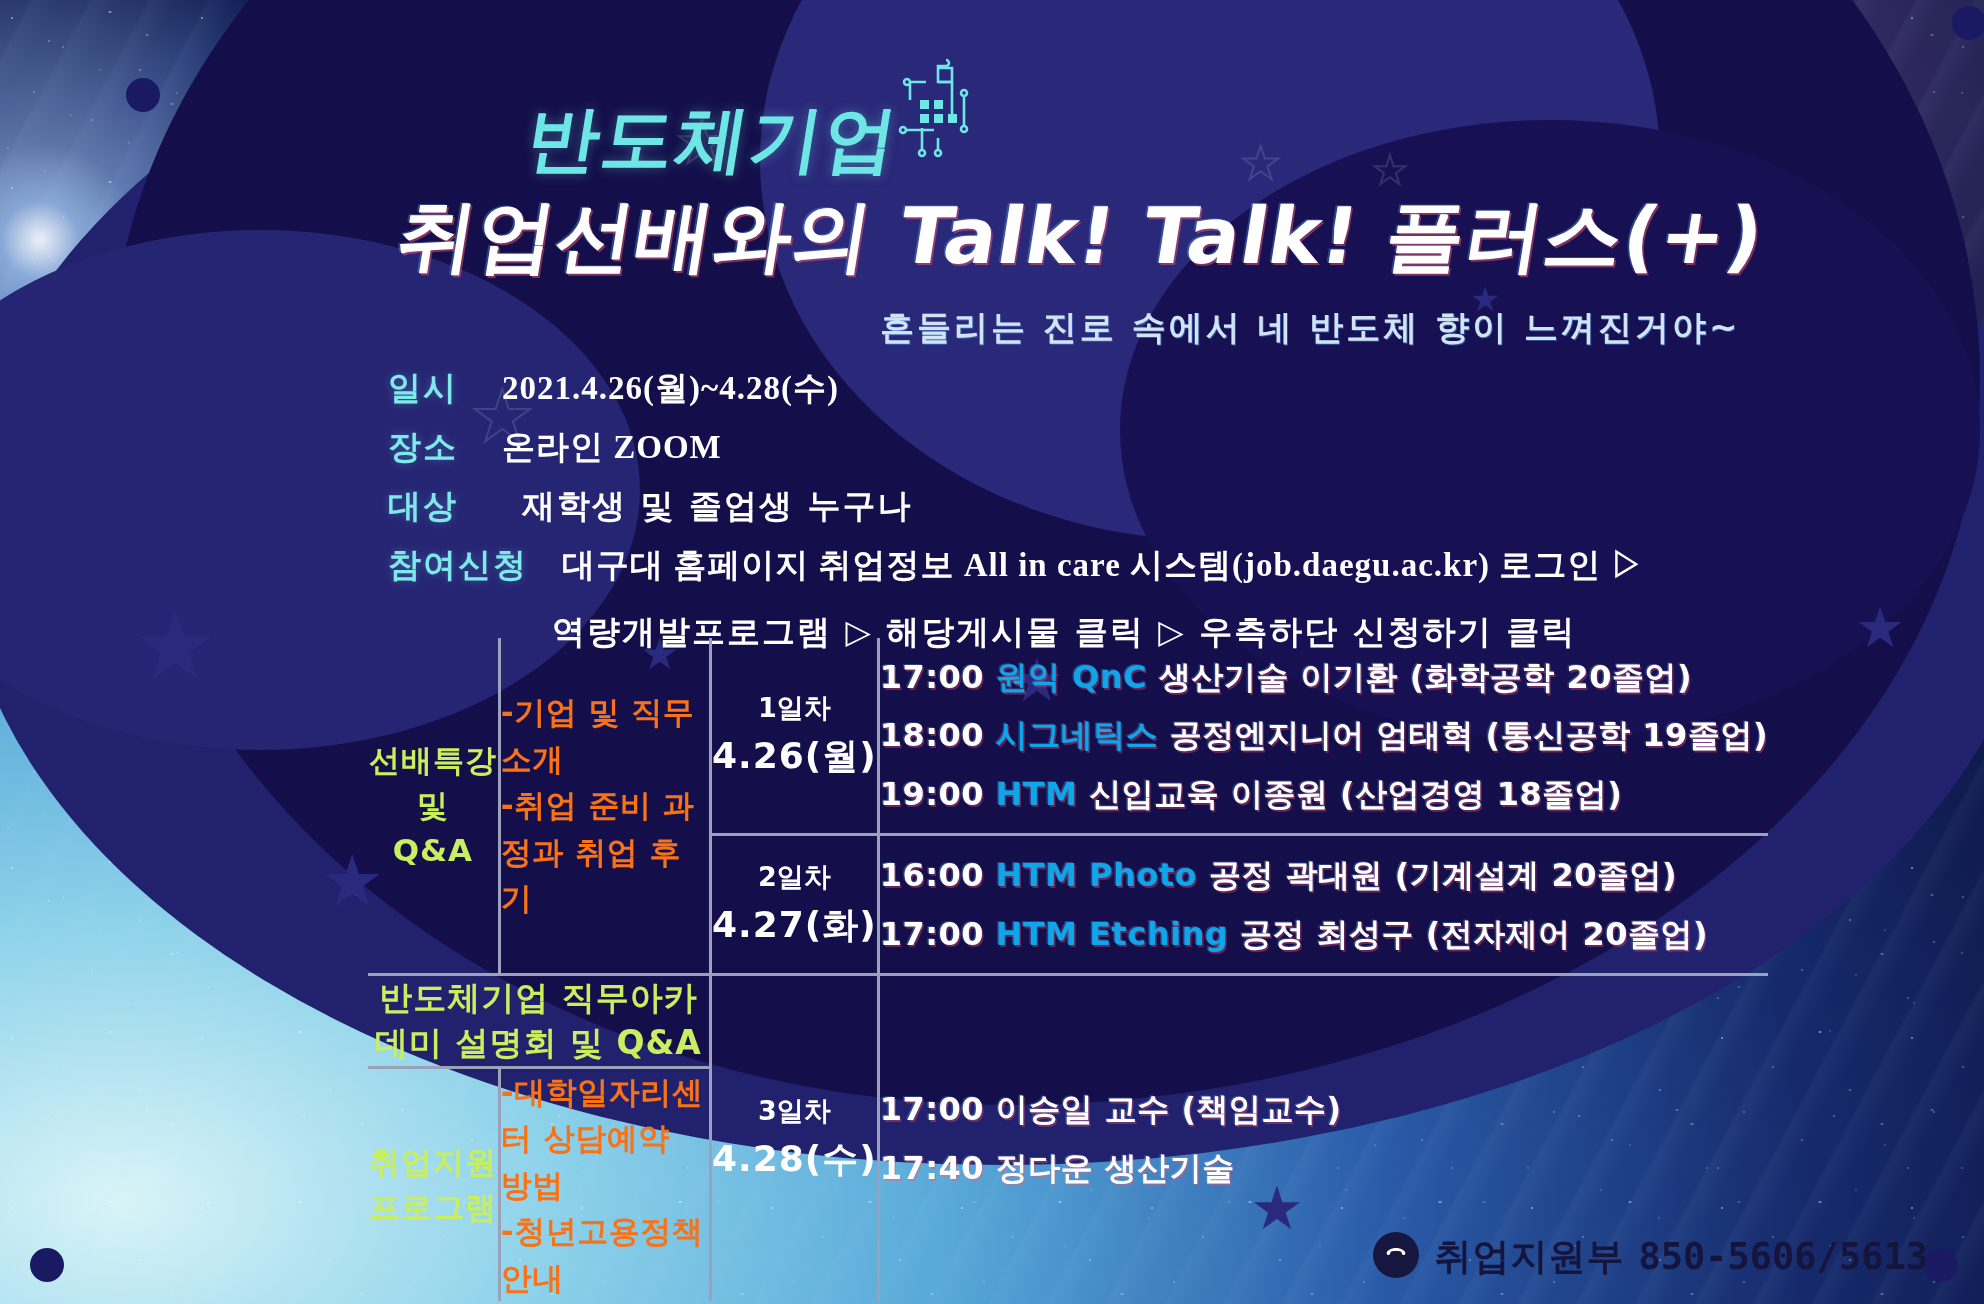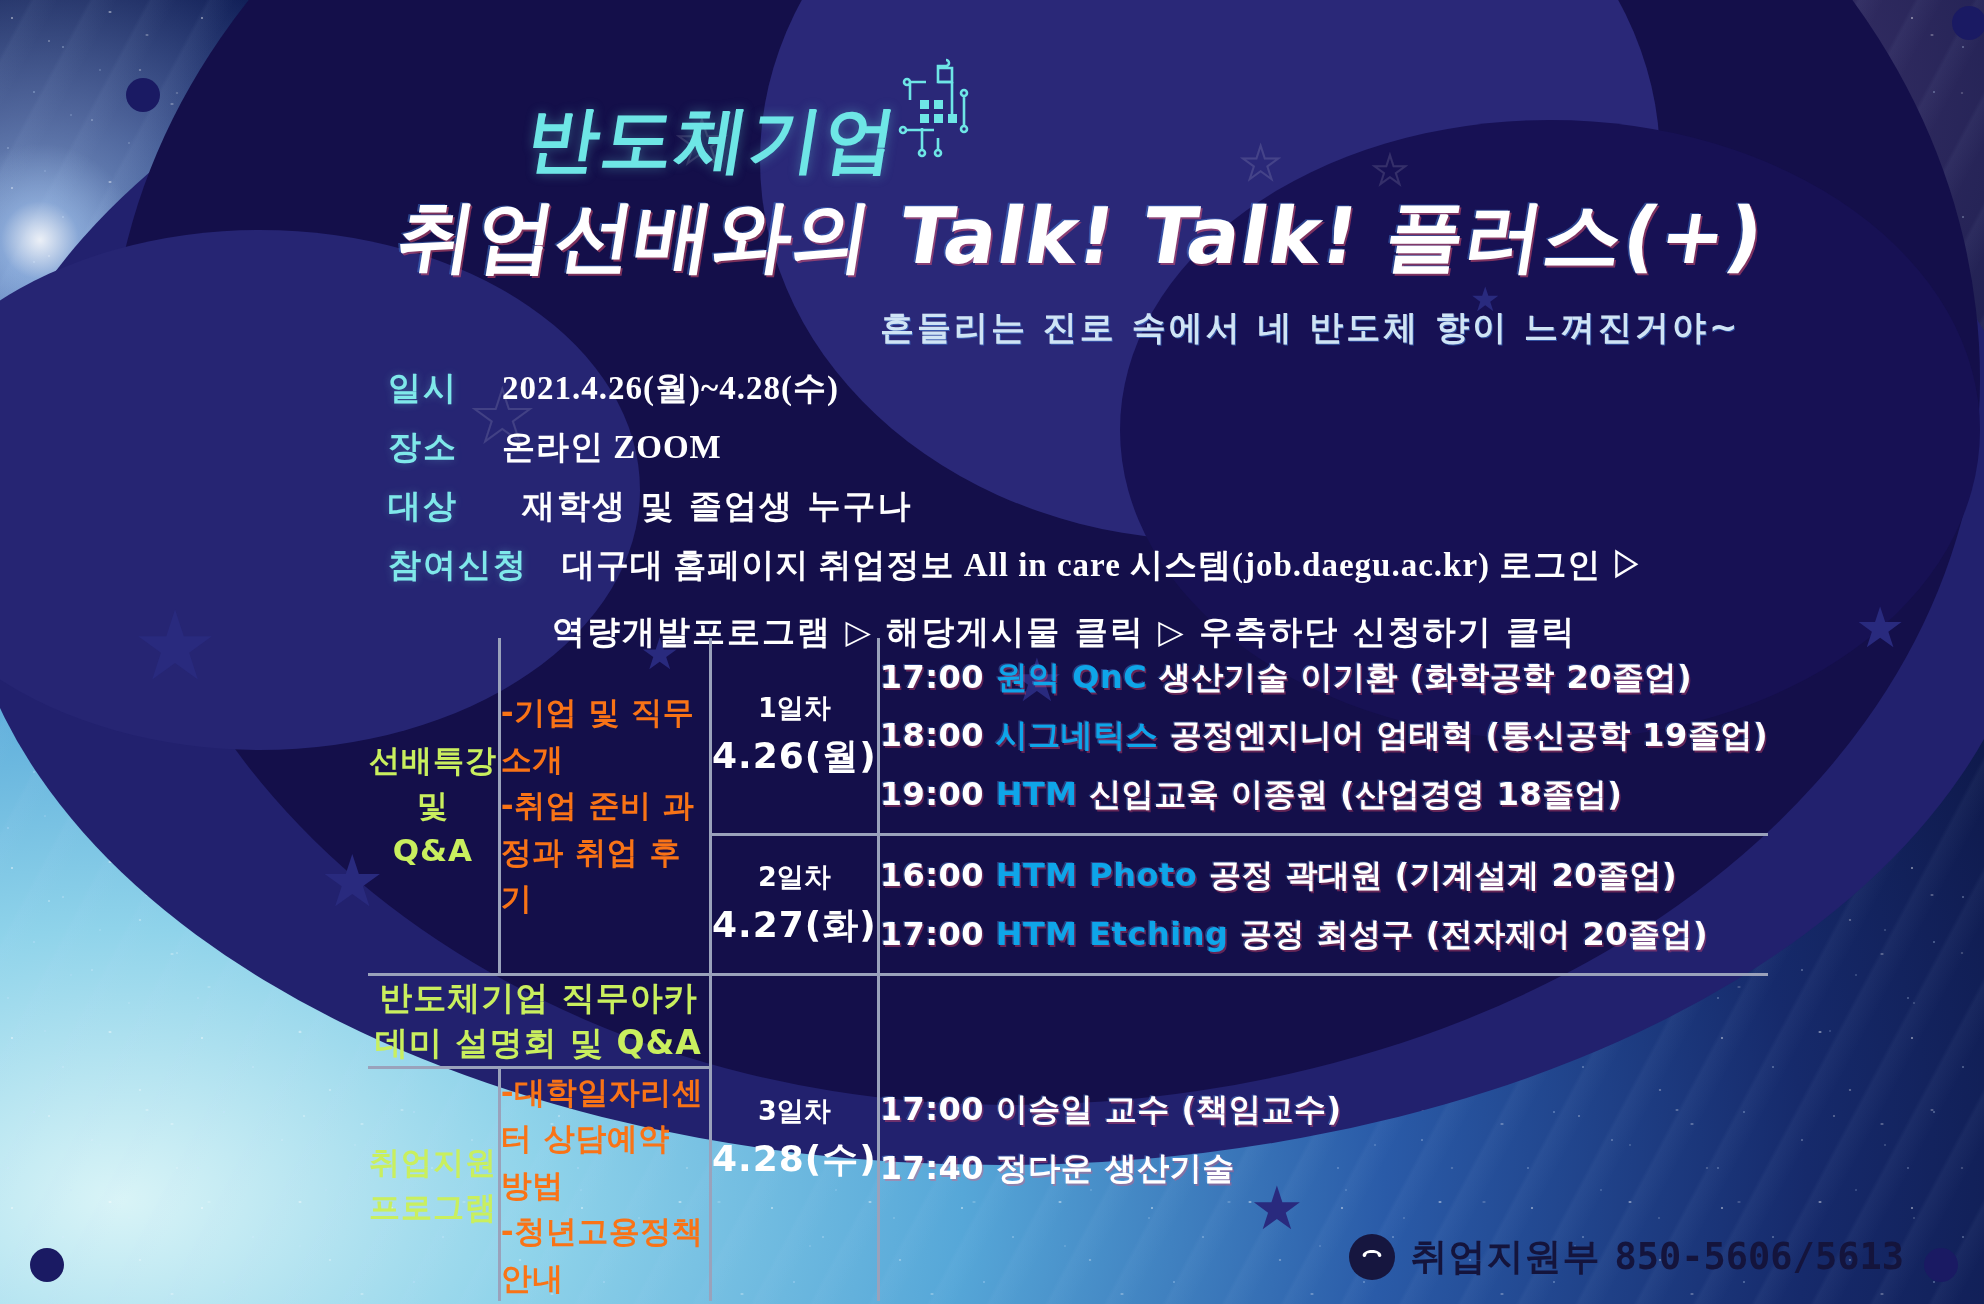--- a/index.html
+++ b/index.html
@@ -174,22 +174,22 @@
   .sess-line .tm{color:#ffffff;font-family:"DejaVu Sans","Liberation Sans",sans-serif;}
   .sess-line .org{color:#0ea5e9;}
   .row-sep td{border-top:3px solid #9aa2bb;}
   .cat-wide{
     text-align:center;
     color:#c9ef5e;font-size:33px;font-weight:700;letter-spacing:1px;
     border-right:3px solid #9aa2bb;
   }
 
   .contact{
-    position:absolute;right:80px;bottom:22px;
-    display:flex;align-items:center;gap:16px;
+    position:absolute;right:56px;bottom:22px;
+    display:flex;gap:16px;
   }
   .phone-badge{
     width:46px;height:46px;border-radius:50%;
     background:#16163f;display:flex;align-items:center;justify-content:center;
   }
   .contact-text{
     font-size:37px;font-weight:700;color:#14143c;letter-spacing:1px;
     white-space:nowrap;
   }
   .contact-text .num{font-family:"DejaVu Sans Mono","Liberation Mono",monospace;letter-spacing:0;}

